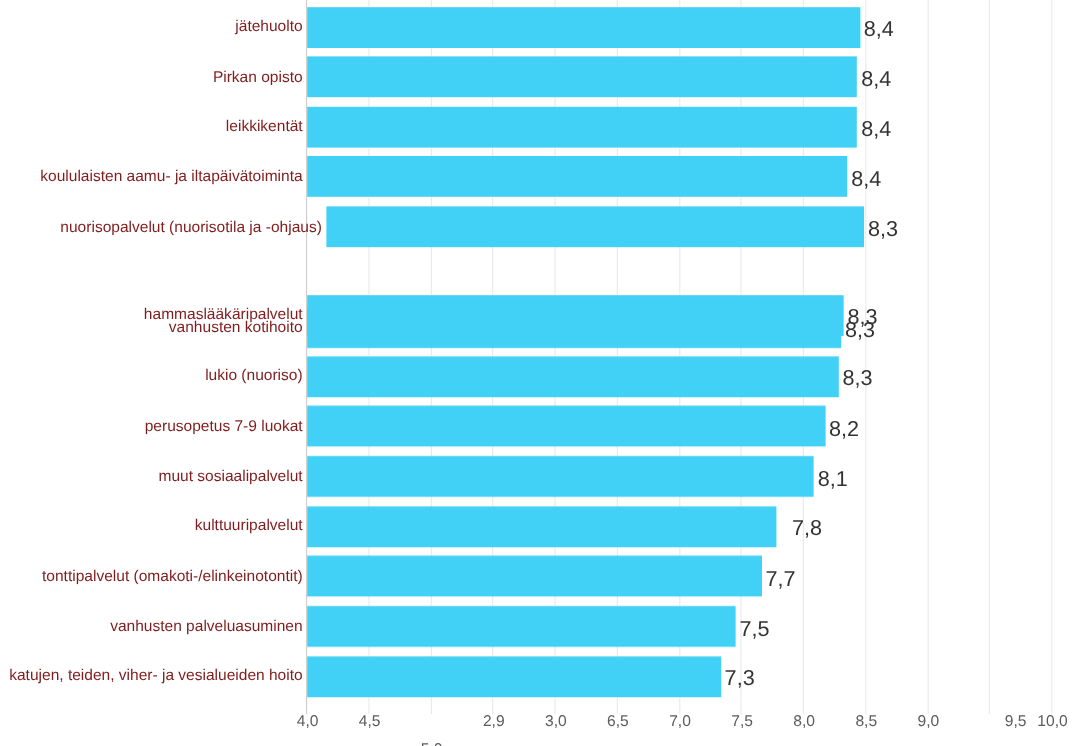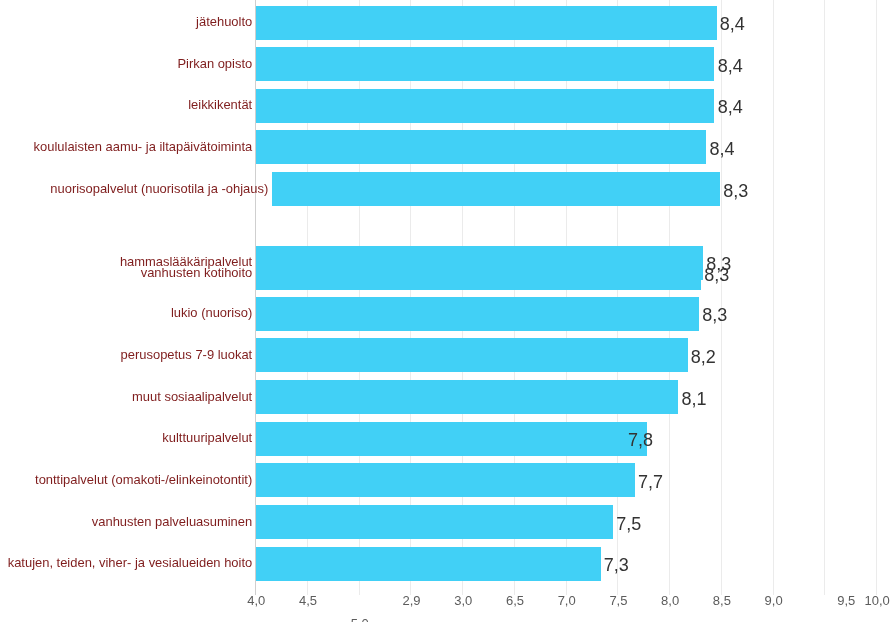--- a/index.html
+++ b/index.html
@@ -96,21 +96,21 @@
     <div class="val-label" style="left: 690.756px;">8,2</div>
   </div>
   <div class="row" style="top: 380.09px; border-radius: 15px;">
     <div class="cat-label">muut sosiaalipalvelut</div>
     <div class="bar" style="width: 422.544px; background: rgb(65, 208, 246);"></div>
     <div class="val-label" style="left: 681.444px;">8,1</div>
   </div>
   <div class="row" style="top: 421.7px;">
     <div class="cat-label">kulttuuripalvelut</div>
     <div class="bar" style="width: 391.504px; background: rgb(65, 208, 246);"></div>
-    <div class="val-label" style="left: 628px; text-align: center;">7,8</div>
+    <div class="val-label" style="left: 660px; text-align: center;">7,8</div>
   </div>
   <div class="row" style="top: 463.31px;">
     <div class="cat-label">tonttipalvelut (omakoti-/elinkeinotontit)</div>
     <div class="bar" style="width: 379.088px; background: rgb(65, 208, 246);"></div>
     <div class="val-label" style="left: 637.988px;">7,7</div>
   </div>
   <div class="row" style="top: 504.92px;">
     <div class="cat-label">vanhusten palveluasuminen</div>
     <div class="bar" style="width: 357.36px; background: rgb(65, 208, 246);"></div>
     <div class="val-label" style="left: 616.26px;">7,5</div>

